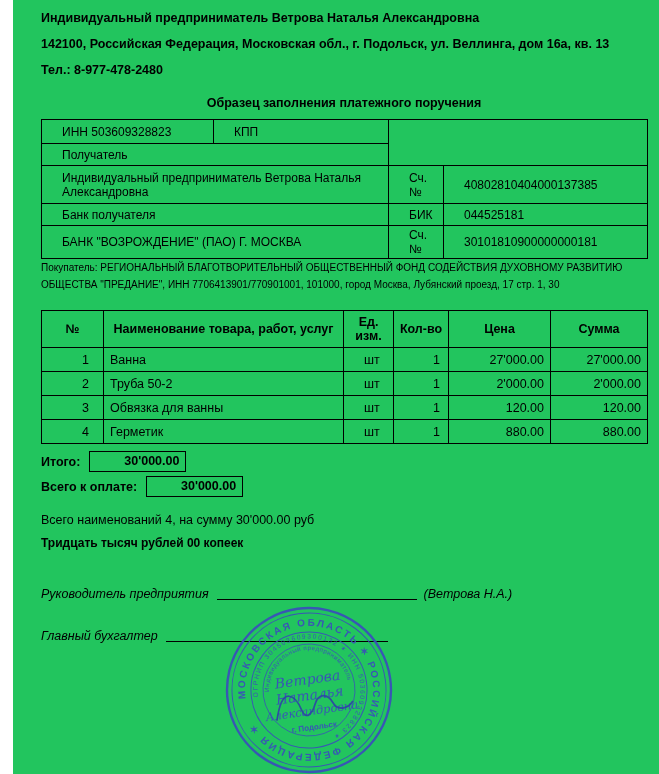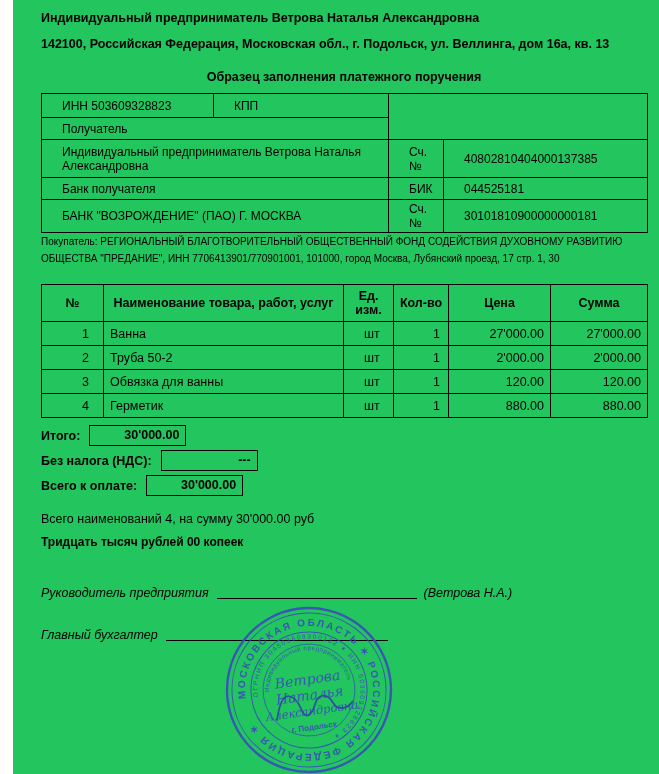--- a/index.html
+++ b/index.html
@@ -53,20 +53,21 @@
   .stamp text{fill:#3a4fbb;}
 </style>
 </head>
 <body>
 
 <div class="page">
   <div class="content">
 
     <p class="hdr">Индивидуальный предприниматель Ветрова Наталья Александровна</p>
     <p class="hdr">142100, Российская Федерация, Московская обл., г. Подольск, ул. Веллинга, дом 16а, кв. 13</p>
+    <p class="hdr">Тел.: 8-977-478-2480</p>
 
     <div class="sample-title">Образец заполнения платежного поручения</div>
 
     <table class="bank">
       <colgroup>
           <col style="width:172px">
           <col style="width:175px">
           <col style="width:55px">
           <col style="width:204px">
         </colgroup>
@@ -150,24 +151,20 @@
         <td class="c-price">880.00</td>
         <td class="c-sum">880.00</td>
       </tr>
     </tbody>
       </table>
 
     <div class="totals">
       <div class="total-row">
         <span class="total-label">Итого:</span>
         <span class="total-value">30'000.00</span>
-      </div>
-      <div class="total-row">
-        <span class="total-label">Без налога (НДС):</span>
-        <span class="total-value">---</span>
       </div>
       <div class="total-row">
         <span class="total-label">Всего к оплате:</span>
         <span class="total-value">30'000.00</span>
       </div>
     </div>
 
     <div class="summary">Всего наименований 4, на сумму 30'000.00 руб</div>
     <div class="words">Тридцать тысяч рублей 00 копеек</div>
 

